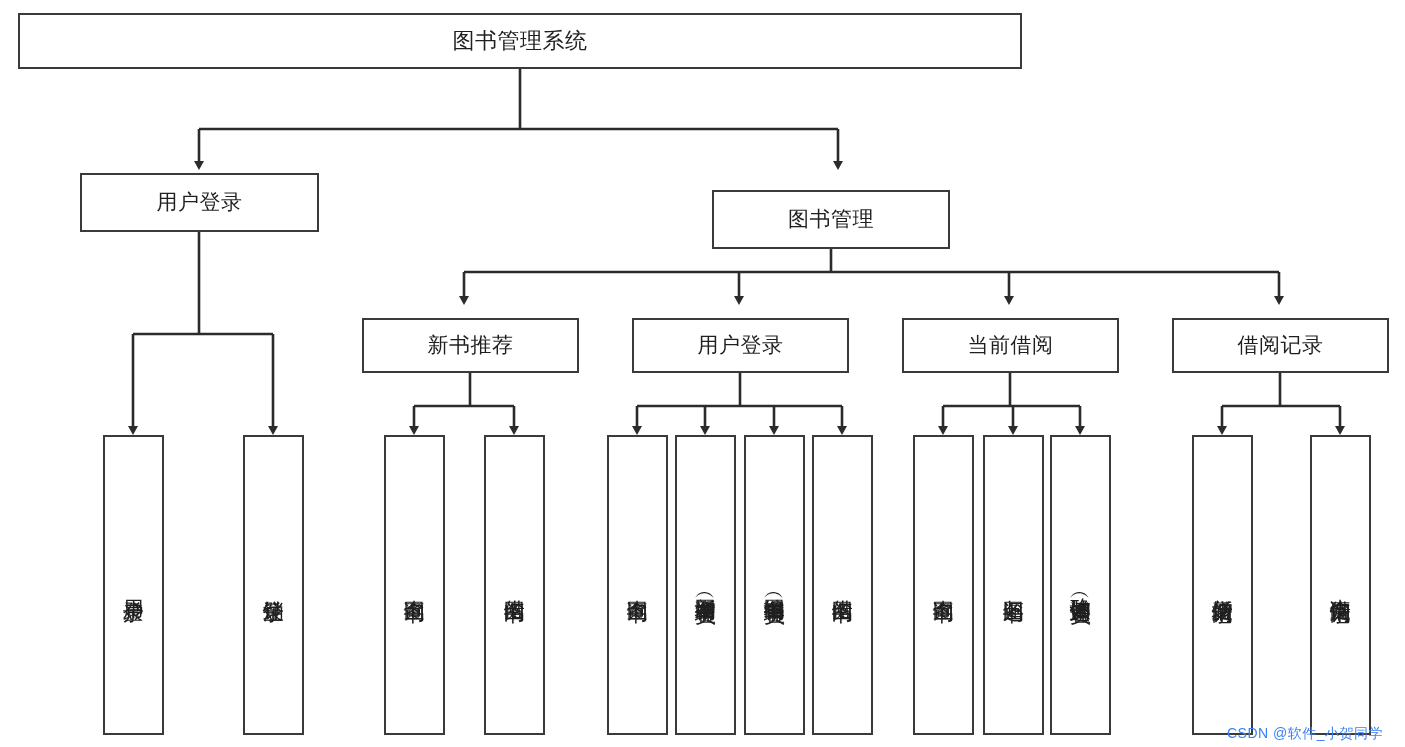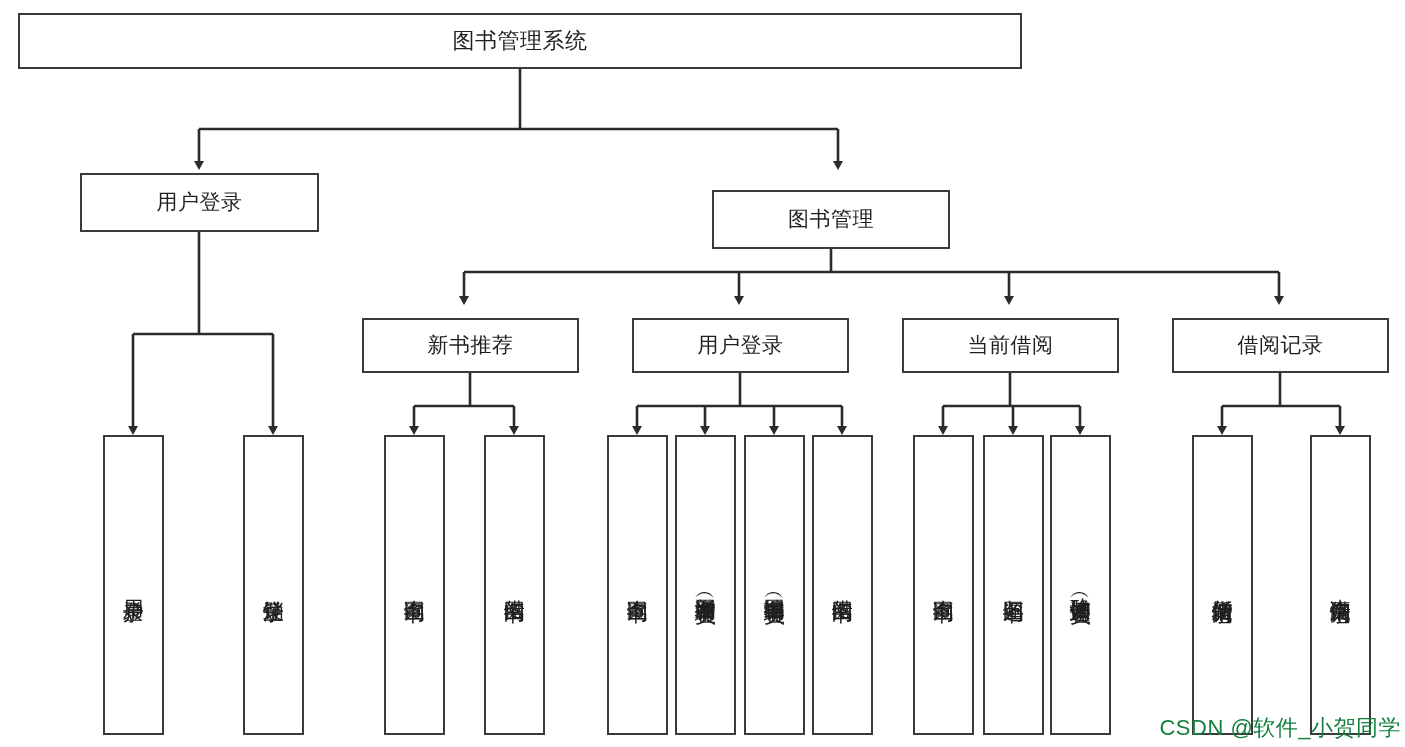--- a/index.html
+++ b/index.html
@@ -45,24 +45,24 @@
     writing-mode:vertical-rl;
     text-orientation:upright;
     white-space:nowrap;
     font-size:21px;
     line-height:1.30;
     letter-spacing:1px;
     max-height:272px;
   }
   .watermark{
     position:absolute;
-    right:4px;
+    right:22px;
     bottom:4px;
-    font-size:22px;
-    color:#15803d;
+    font-size:14px;
+    color:#3b82f6;
     letter-spacing:0.5px;
     white-space:nowrap;
     pointer-events:none;
   }
 </style>
 </head>
 <body>
 
 <div id="canvas">
 

